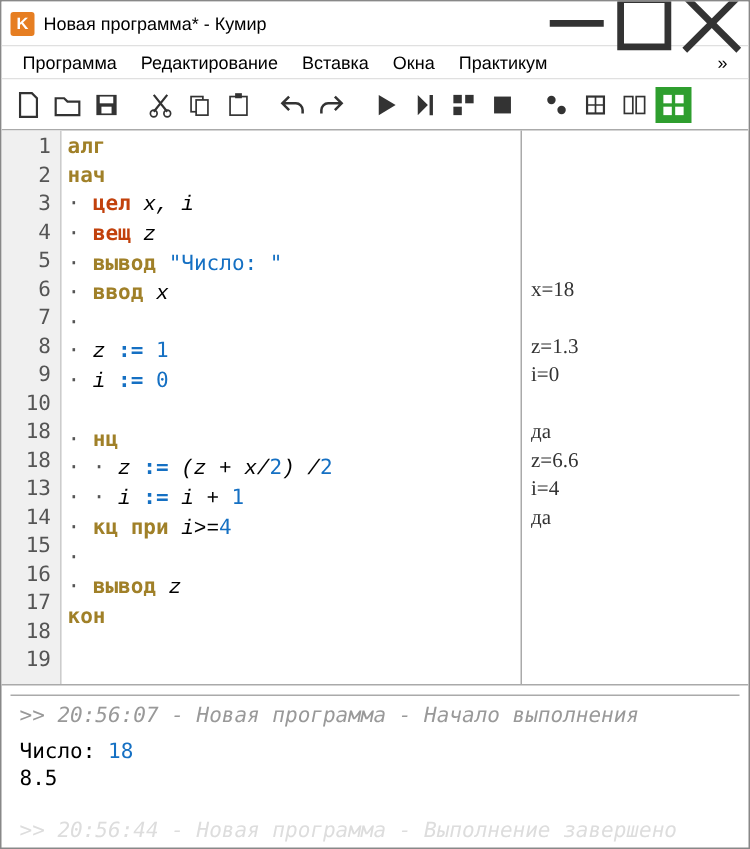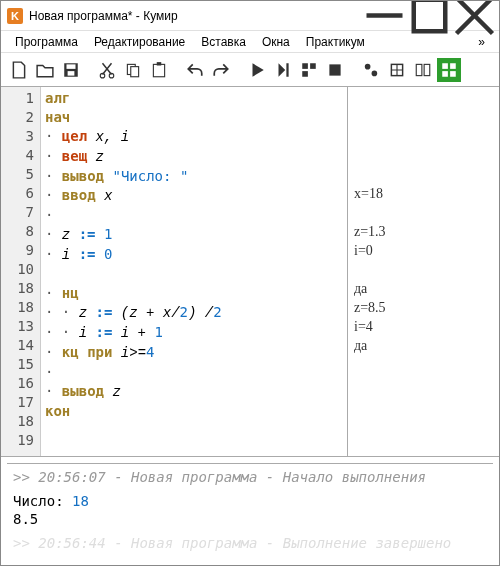--- a/index.html
+++ b/index.html
@@ -29,21 +29,21 @@
   .var { font-style: italic; color: #000; font-family: Liberation Mono, monospace; }
   .str { color: #1570c3; }
   .num { color: #1570c3; }
   .op { color: #1570c3; font-weight: bold; }
   .dotsep { color: #555; }
 
   .output-wrap { border-top: 1px solid #aaa; border-bottom: 1px solid #aaa; margin: 6px 6px 0 6px; height: 124px; overflow: hidden; }
   .output { font-family: "Consolas", monospace; font-size: 14px; padding: 4px 6px; line-height: 18px; }
   .out-ts { color: #999; font-style: italic; }
   .out-val { color: #1570c3; }
-  .out-faint { color: #ddd; font-style: italic; }
+  .out-faint { color: #ddd; font-style: italic; margin-top: 11px; }
 
   .statusbar { height: 24px; display: flex; align-items: center; padding: 0 6px; font-size: 12px; gap: 10px; }
   .status-icon { width: 20px; height: 20px; display: flex; align-items: center; justify-content: center; }
 
   .ln { display: block; }
 </style>
 </head>
 <body>
 
 <div class="titlebar">
@@ -205,21 +205,21 @@
     <span class="ln">&nbsp;</span>
     <span class="ln">&nbsp;</span>
     <span class="ln">&nbsp;</span>
     <span class="ln">&nbsp;</span>
     <span class="ln">x=18</span>
     <span class="ln">&nbsp;</span>
     <span class="ln">z=1.3</span>
     <span class="ln">i=0</span>
     <span class="ln">&nbsp;</span>
     <span class="ln">да</span>
-    <span class="ln">z=8.5</span>
+    <span class="ln">z=6.6</span>
     <span class="ln">i=4</span>
     <span class="ln">да</span>
   </div>
 </div>
 
 <div class="output-wrap">
   <div class="output">
     <div class="out-ts">&gt;&gt; 20:56:07 - Новая программа - Начало выполнения</div>
     <div style="height:6px"></div>
     <div><span>Число: </span><span class="out-val">18</span></div>

